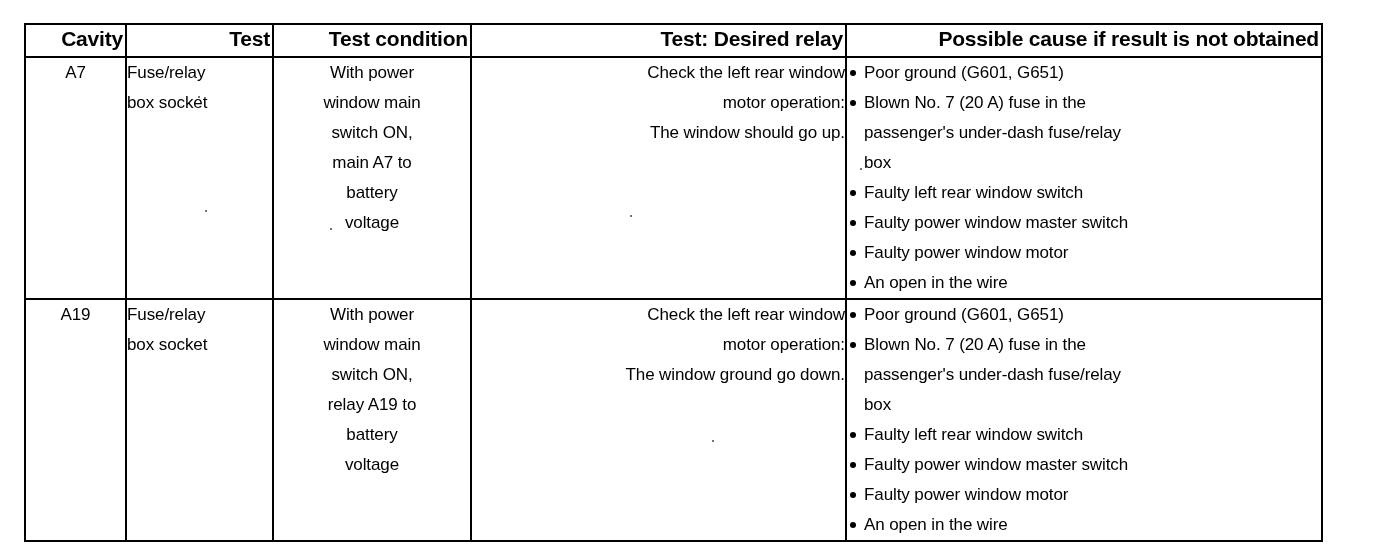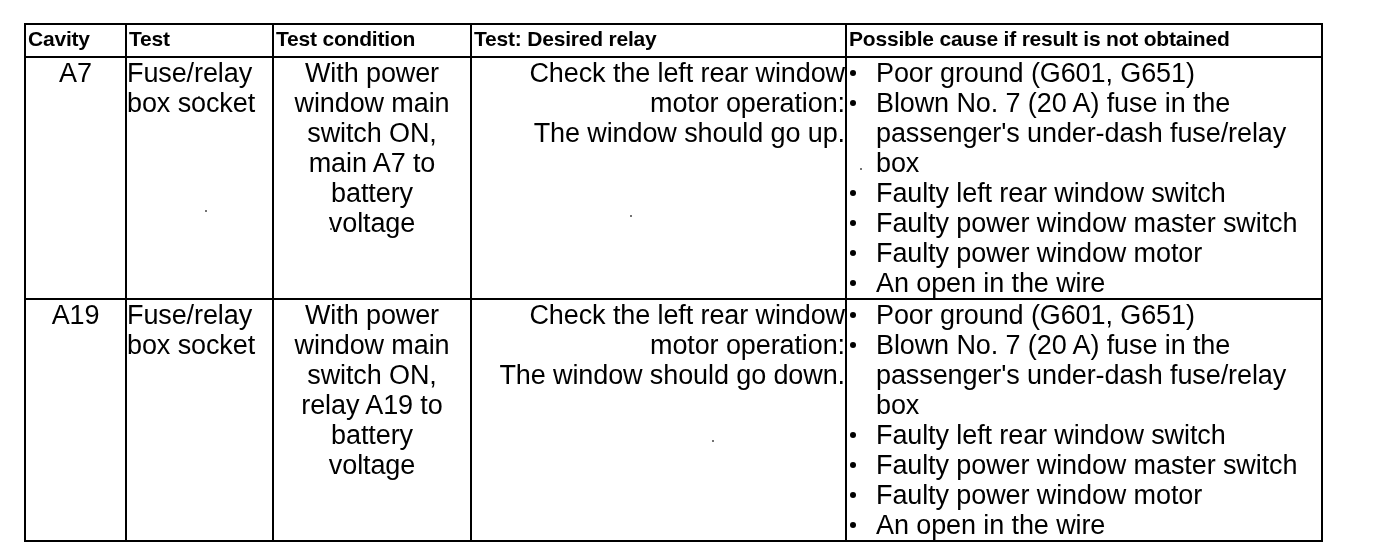--- a/index.html
+++ b/index.html
@@ -45,37 +45,37 @@
     padding: 0;
     vertical-align: top;
     background: #ffffff;
   }
 
   
   table.tsb thead th {
     font-weight: bold;
     font-size: 21px;
     line-height: 24px;
-    text-align: left;
+    text-align: right;
     letter-spacing: -0.2px;
     height: 26px;
     padding: 2px 2px 3px 2px;
     white-space: nowrap;
   }
 
   
   .col-cavity   { width: 101px; }
   .col-wire     { width: 147px; }
   .col-cond     { width: 198px; }
   .col-result   { width: 375px; }
   .col-cause    { width: 476px; }
 
   
   table.tsb tbody td {
-    font-size: 27px;
+    font-size: 17px;
     line-height: 30px;
     letter-spacing: -0.1px;
   }
 
   .cell-cavity {
     text-align: center;
     padding: 6px 4px 4px 4px;
     white-space: nowrap;
   }
 
@@ -100,21 +100,21 @@
   .line { display: block; white-space: nowrap; }
 
   
   ul.causes {
     list-style: none;
     margin: 0;
     padding: 0;
   }
   ul.causes > li {
     position: relative;
-    padding-left: 29px;
+    padding-left: 17px;
     line-height: 30px;
   }
   ul.causes > li .bullet {
     position: absolute;
     left: 3px;
     top: 12px;
     width: 6px;
     height: 6px;
     background: #000000;
     border-radius: 50%;
@@ -227,21 +227,21 @@
             <span class="line">With power</span>
             <span class="line">window main</span>
             <span class="line">switch ON,</span>
             <span class="line">relay A19 to</span>
             <span class="line">battery</span>
             <span class="line">voltage</span>
           </td>
           <td class="cell-result">
             <span class="line">Check the left rear window</span>
             <span class="line">motor operation:</span>
-            <span class="line">The window should go down.</span>
+            <span class="line">The window ground go down.</span>
           </td>
           <td class="cell-cause">
             <ul class="causes">
               <li>
                 <span class="bullet"></span>
                 <span class="cont">Poor ground (G601, G651)</span>
               </li>
               <li>
                 <span class="bullet"></span>
                 <span class="cont">Blown No. 7 (20 A) fuse in the</span>

